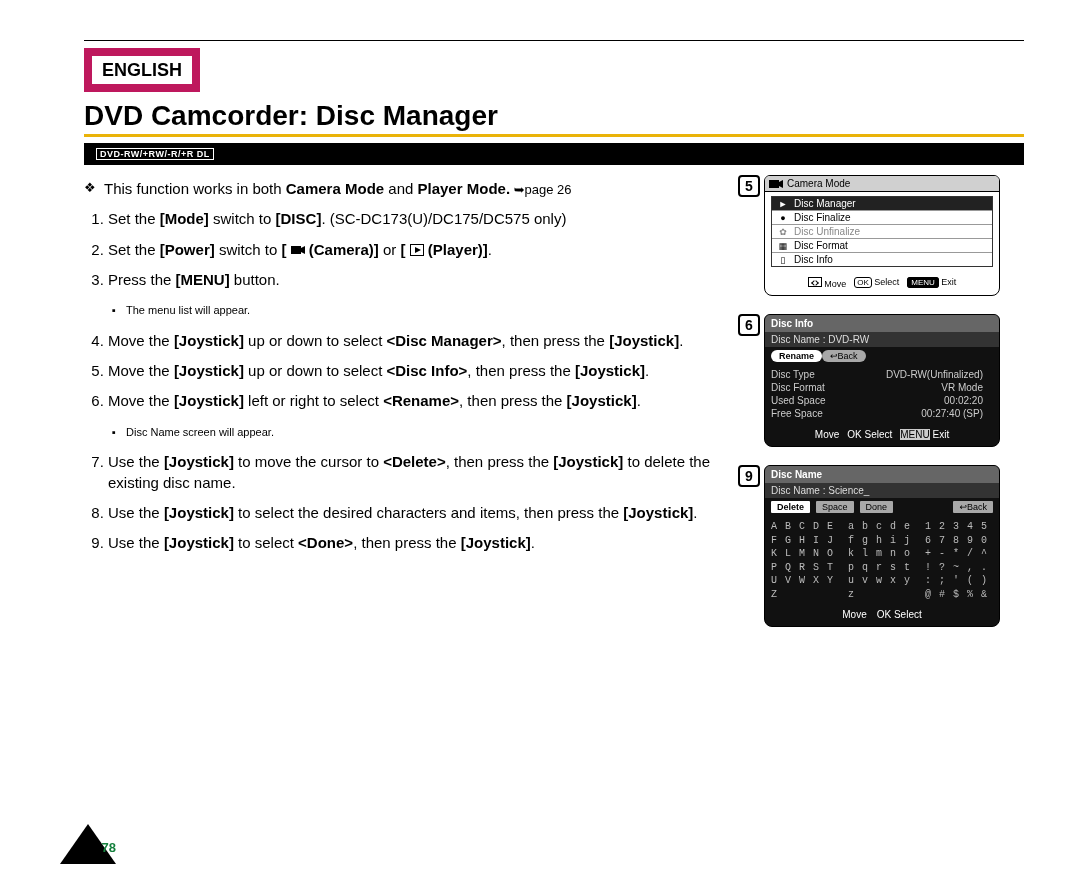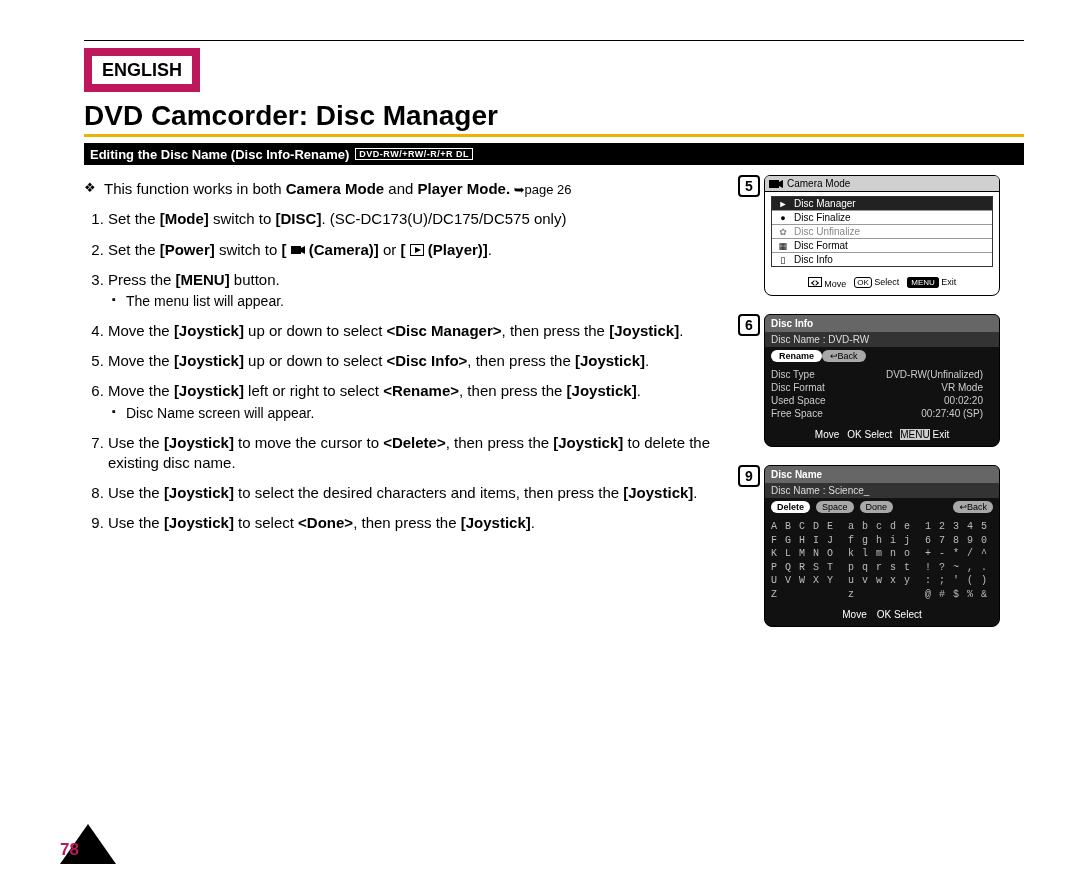--- a/index.html
+++ b/index.html
@@ -16,21 +16,21 @@
   .body-cols{display:flex;gap:32px;margin-top:10px}
   .col-text{flex:1;font-size:15px;line-height:1.35}
   .col-figs{width:260px;flex:none}
   
   .bullets{padding-left:20px;margin:4px 0}
   .bullets li{list-style:none;position:relative;margin:2px 0}
   .bullets li::before{content:"\2756";position:absolute;left:-20px;top:0;font-size:13px}
   ol.steps{padding-left:24px;margin:8px 0}
   ol.steps>li{margin:10px 0}
   ul.sub{padding-left:18px;margin:2px 0}
-  ul.sub li{list-style:none;position:relative;margin:2px 0;font-size:14px}
+  ul.sub li{list-style:none;position:relative;margin:13px 0;font-size:11px}
   ul.sub li::before{content:"\25AA";position:absolute;left:-14px;top:0;font-size:11px}
   .b{font-weight:700}
   .pgref{font-size:13px}
   .icon-cam, .icon-play{display:inline-block;width:14px;height:12px;vertical-align:-1px}
   .icon-cam svg, .icon-play svg{display:block}
 
   
   .fig{position:relative;margin-bottom:18px}
   .fig-num{position:absolute;left:-26px;top:0;width:22px;height:22px;border:2px solid #000;border-radius:4px;display:flex;align-items:center;justify-content:center;font-size:14px;font-weight:600;background:#fff}
   .screen{width:236px;border:1px solid #000;border-radius:6px 6px 8px 8px;background:#fff;font-family:Tahoma,Helvetica,Arial,sans-serif;font-size:10px;color:#000;overflow:hidden}
@@ -61,41 +61,40 @@
   .s6 .grid{padding:2px 16px 4px 6px}
   .s6 .grid .r{display:flex;justify-content:space-between;margin:2px 0;color:#ccc}
   .s6 .nav{display:flex;justify-content:center;gap:8px;padding:4px 0 6px 0;color:#fff}
   .s6 .nav .keyblk{background:#ccc;color:#000}
 
   
   .s9{background:#111;color:#eee}
   .s9 .hdr{background:#666;color:#fff;padding:3px 6px;font-weight:600}
   .s9 .sub{background:#333;color:#ddd;padding:2px 6px}
   .s9 .btnrow{display:flex;gap:6px;padding:3px 6px}
-  .s9 .btn{background:#a8a8a8;color:#000;border-radius:6px;padding:1px 6px;font-size:9px}
+  .s9 .btn{background:#a8a8a8;color:#000;border-radius:1px;padding:1px 6px;font-size:9px}
   .s9 .btn.sel{background:#fff;color:#000;font-weight:600}
   .s9 .kb{padding:4px 6px 4px 6px;font-family:"Courier New",monospace;font-size:10px;color:#bcbcbc;line-height:1.35;white-space:pre;letter-spacing:1px}
   .s9 .nav{display:flex;justify-content:center;gap:10px;padding:4px 0 6px 0;color:#fff}
 
   
   .pagenum{position:absolute;left:60px;bottom:22px;width:56px;height:40px}
   .pagenum .tri{width:0;height:0;border-left:28px solid transparent;border-right:28px solid transparent;border-bottom:40px solid #000;position:absolute;left:0;top:0}
-  .pagenum .num{position:absolute;left:0;top:16px;width:56px;text-align:left;color:#be185d;font-weight:700;font-size:17px}
+  .pagenum .num{position:absolute;left:0;top:16px;width:56px;text-align:right;color:#15803d;font-weight:700;font-size:13px}
   
   .page::before{content:"";position:absolute;left:84px;right:56px;top:40px;border-top:1px solid #000}
 </style>
 </head>
 <body>
 
 <div class="page">
 
   <div class="lang-box">ENGLISH</div>
   <div class="title">DVD Camcorder: Disc Manager</div>
   <div class="section-bar">
-    <span>Editing the Disc Name (Disc Info-Rename)</span>
     <span class="badge">DVD-RW/+RW/-R/+R DL</span>
   </div>
 
   <div class="body-cols">
 
     <div class="col-text">
       <ul class="bullets">
         <li>
           <span>This function works in both </span><span class="b">Camera Mode</span><span> and </span><span class="b">Player Mode.</span><span class="pgref"> ➥page 26</span>
         </li>

